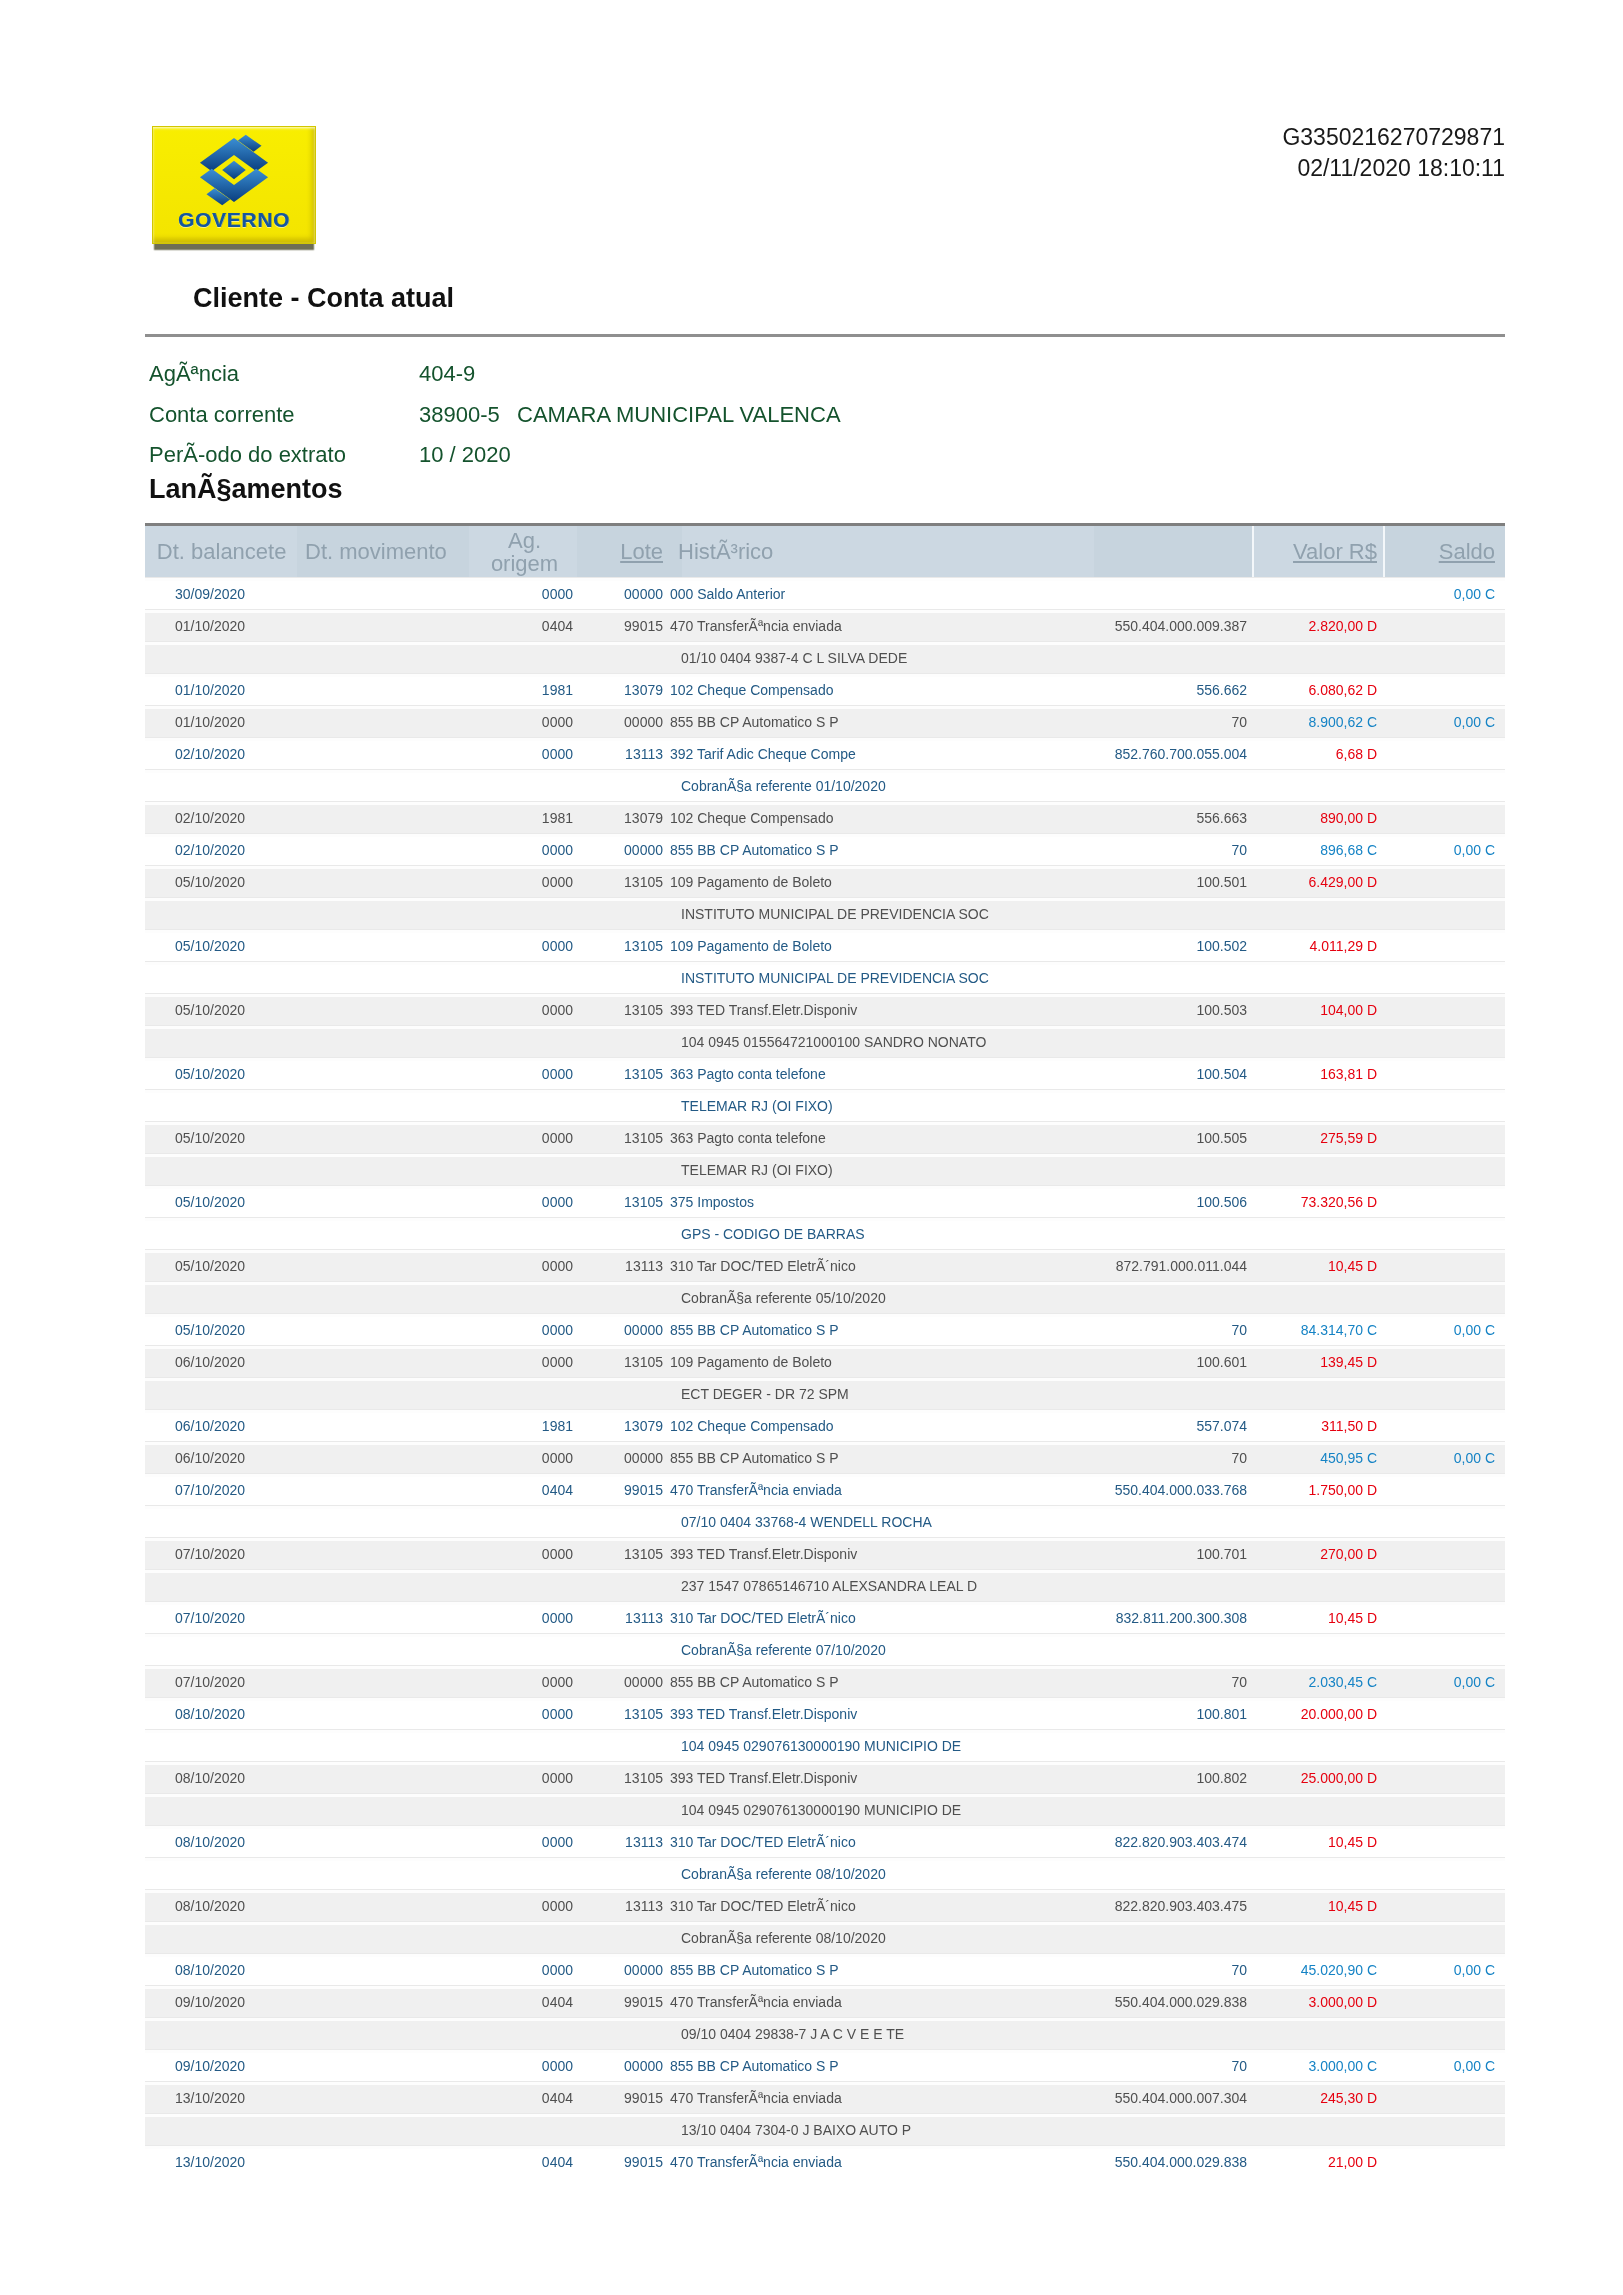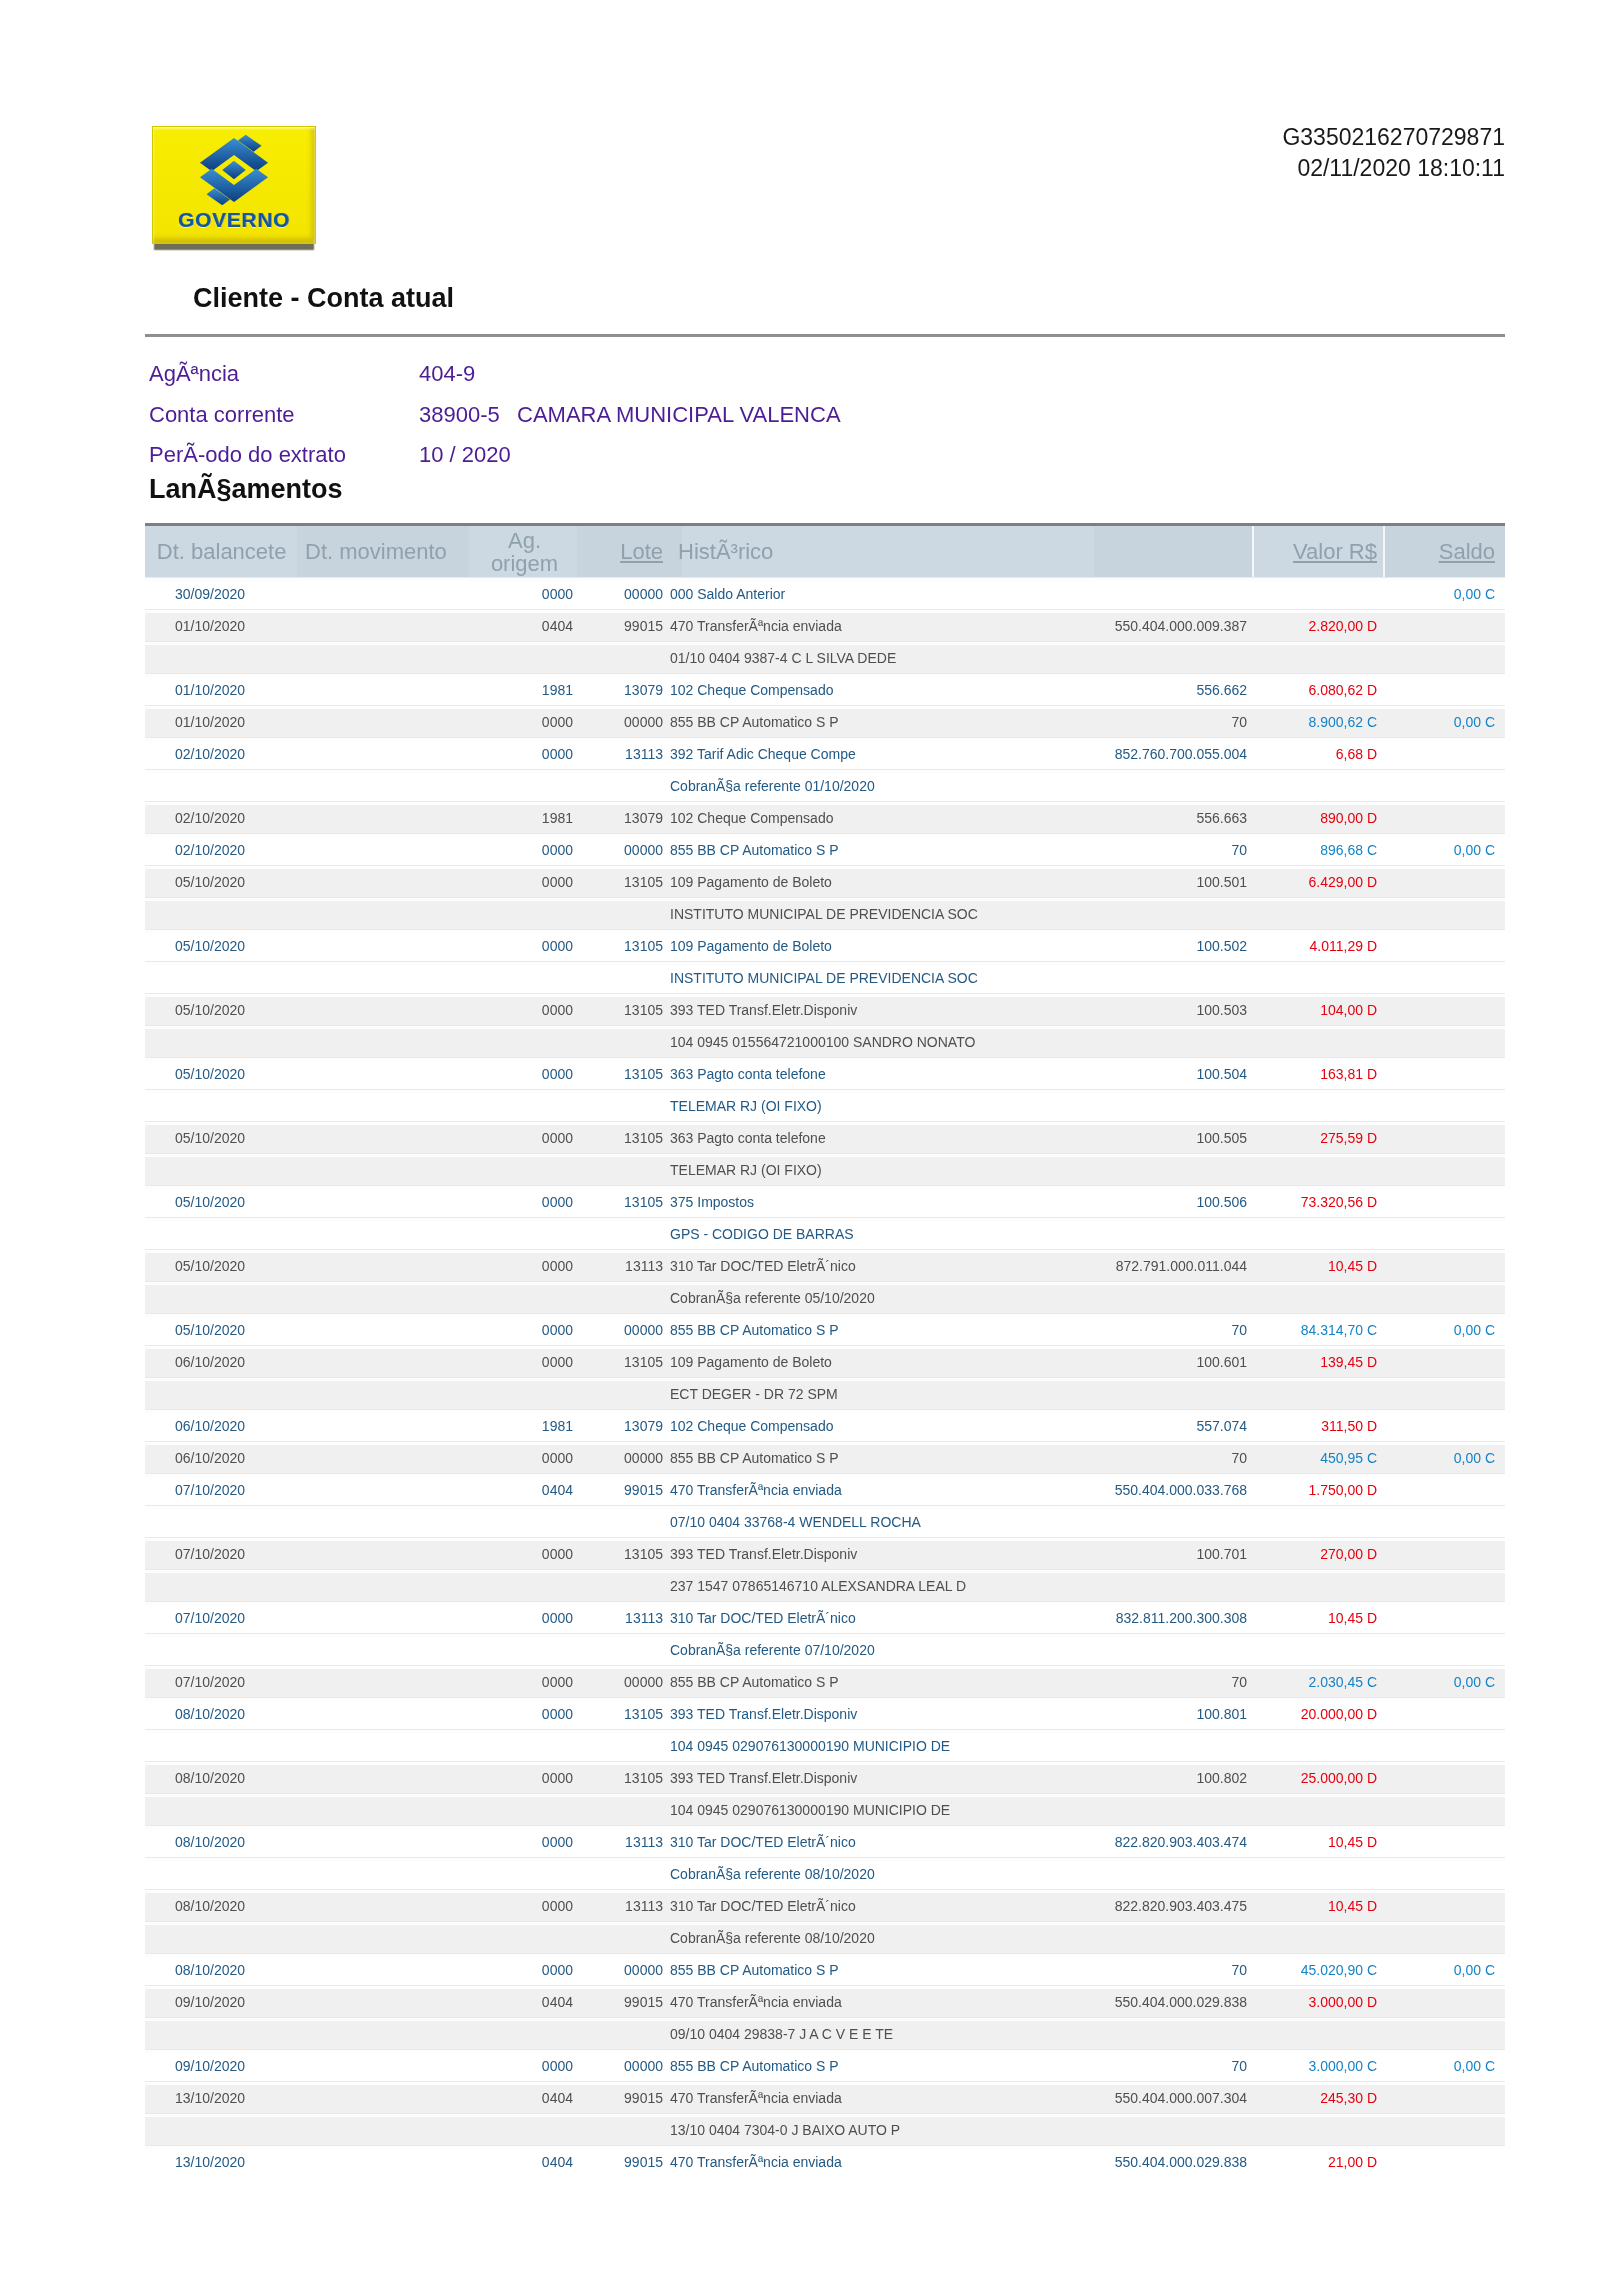--- a/index.html
+++ b/index.html
@@ -19,21 +19,21 @@
     position:absolute;left:0;right:0;top:81px;text-align:center;
     font-size:21px;font-weight:bold;letter-spacing:0.7px;color:#1456a0;
     text-shadow:0 0.7px 0 rgba(255,255,255,.5), 0.7px 0 0 rgba(10,62,126,.5);
   }
   
   .meta{position:absolute;top:122px;right:118px;text-align:right;font-size:23px;line-height:31px;color:#191919;}
   
   .h-title{position:absolute;left:149px;font-size:27px;font-weight:bold;color:#111111;margin:0;}
   .rule{position:absolute;left:145px;width:1360px;height:3.3px;background:#8f8f8f;}
   
-  .field{position:absolute;left:149px;height:29px;font-size:22px;color:#4c1d95;white-space:nowrap;}
+  .field{position:absolute;left:149px;height:29px;font-size:22px;color:#14532d;white-space:nowrap;}
   .field .f-label{display:inline-block;width:270px;}
   .field .f-extra{position:absolute;left:368px;top:0;}
   
   .table{position:absolute;left:145px;top:523px;width:1360px;border-top:3.3px solid #7f7f7f;}
   .thead{position:relative;height:51px;background:#ccd8e2;}
   .band{position:absolute;top:0;bottom:0;}
   .band.alt{background:#c7d4de;}
   .vsep{position:absolute;top:0;bottom:0;width:2px;background:#f3f7fa;}
   .thead span{position:absolute;font-size:22px;color:#90a1ae;white-space:nowrap;}
   .th-single{top:0;line-height:51px;}
@@ -43,21 +43,21 @@
   .line span{position:absolute;top:0;line-height:34px;white-space:nowrap;}
   .line.w{background:linear-gradient(#e9e9e9 0 1.3px,#fdfdfd 1.3px 3.9px,#ffffff 3.9px 100%);color:#235a85;}
   .line.g{background:linear-gradient(#e9e9e9 0 1.3px,#fdfdfd 1.3px 3.9px,#f0f0f0 3.9px 100%);color:#4f4f4f;}
   .c-date{left:30px;width:144px;}
   .c-ag{left:330px;width:98px;text-align:right;}
   .c-lote{left:419px;width:99px;text-align:right;}
   .c-hist{left:525px;}
   .c-doc{left:721px;width:381px;text-align:right;}
   .c-valor{left:1106px;width:126px;text-align:right;}
   .c-saldo{left:1230px;width:120px;text-align:right;color:#1583c5;}
-  .c-cont{left:525px;}
+  .c-cont{left:536px;}
   .c-valor.d{color:#e6000f;}
   .c-valor.c{color:#1583c5;}
 </style>
 </head>
 <body>
 
 <div class="page">
 
   <div class="logo">
     <svg width="92" height="72" viewBox="0 0 140 110">

